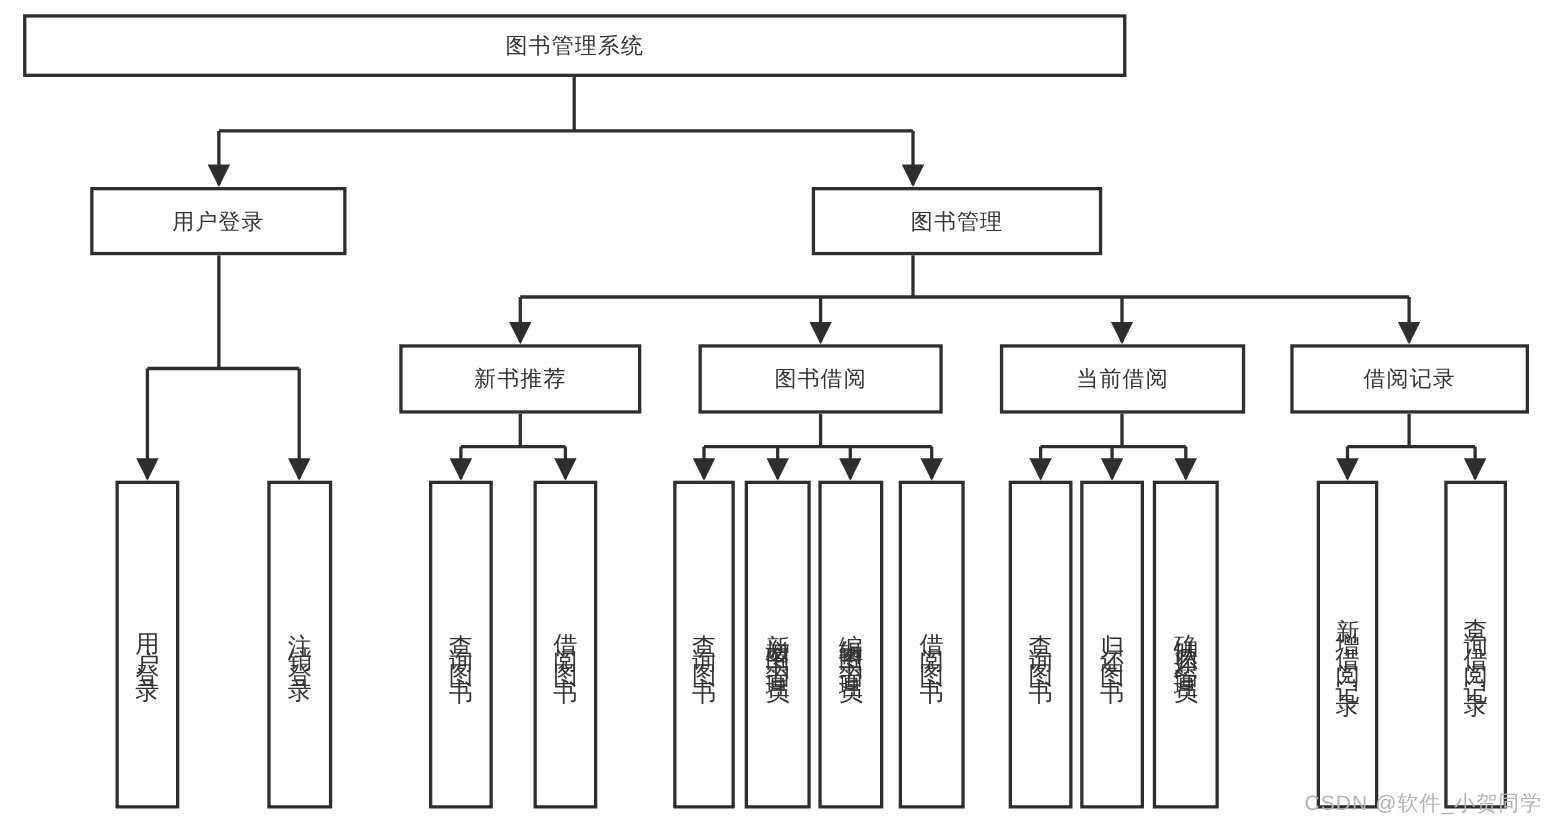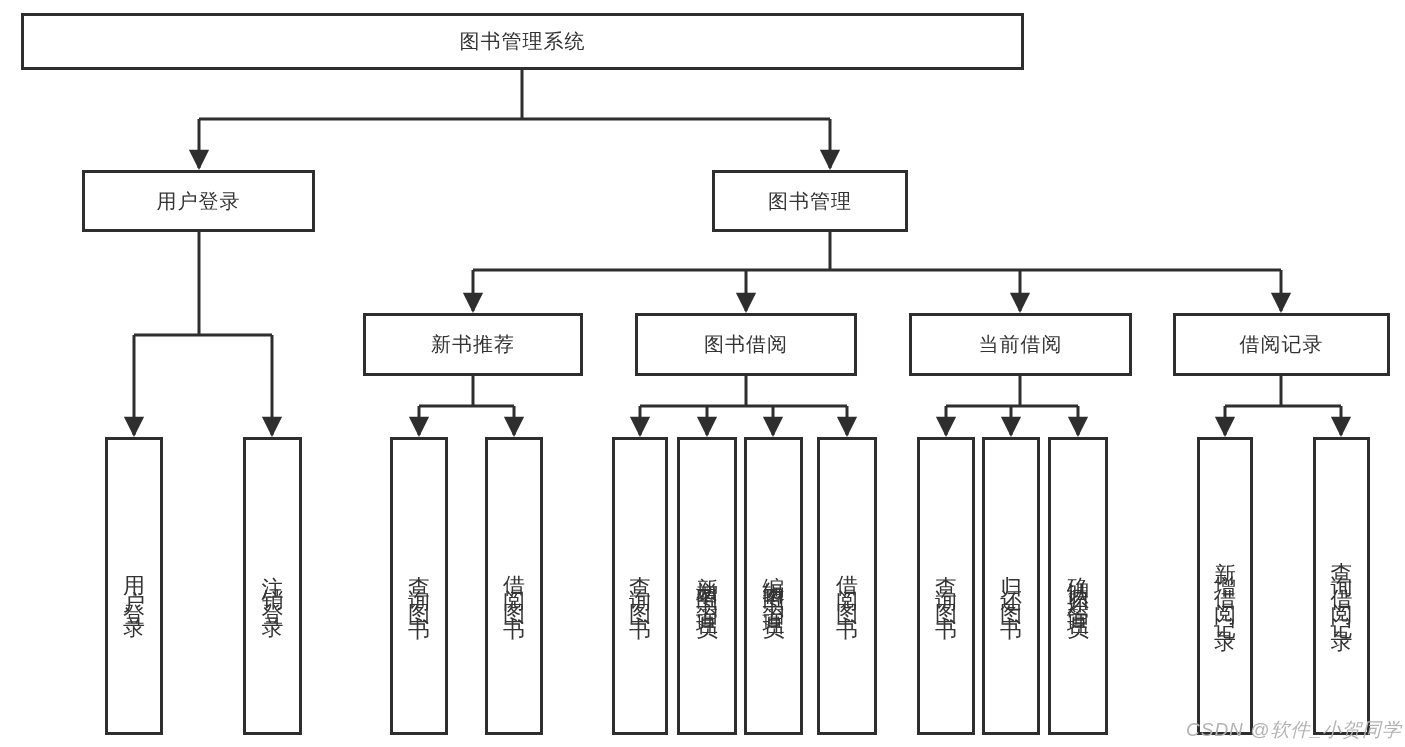--- a/index.html
+++ b/index.html
@@ -70,21 +70,20 @@
     letter-spacing: 6px;
   }
   .watermark {
     position: absolute;
     left: 1186px;
     top: 717px;
     font-size: 19px;
     color: var(--watermark, #b3b3b3);
     letter-spacing: 1px;
     white-space: nowrap;
-    font-style: italic;
   }
 </style>
 </head>
 <body>
 
 <div class="stage">
 
   <svg class="connectors" viewBox="0 0 1405 747" xmlns="http://www.w3.org/2000/svg">
     <defs>
       <marker id="arrowhead" viewBox="0 0 10 10" refX="9" refY="5" markerWidth="7" markerHeight="6.8" orient="auto">
@@ -133,21 +132,21 @@
     <path class="wire" d="M1341,406 V435" marker-end="url(#arrowhead)"></path>
   </svg>
 
   <div class="hbox" style="left:21px;top:13px;width:1003px;height:57px">
     <span class="hlabel">图书管理系统</span>
   </div>
 
   <div class="hbox" style="left:82px;top:170px;width:233px;height:62px">
     <span class="hlabel">用户登录</span>
   </div>
-  <div class="hbox" style="left:712px;top:170px;width:196px;height:62px">
+  <div class="hbox" style="left:738px;top:170px;width:264px;height:62px">
     <span class="hlabel">图书管理</span>
   </div>
 
   <div class="hbox" style="left:363px;top:313px;width:220px;height:63px">
     <span class="hlabel">新书推荐</span>
   </div>
   <div class="hbox" style="left:635px;top:313px;width:222px;height:63px">
     <span class="hlabel">图书借阅</span>
   </div>
   <div class="hbox" style="left:1173px;top:313px;width:217px;height:63px">

